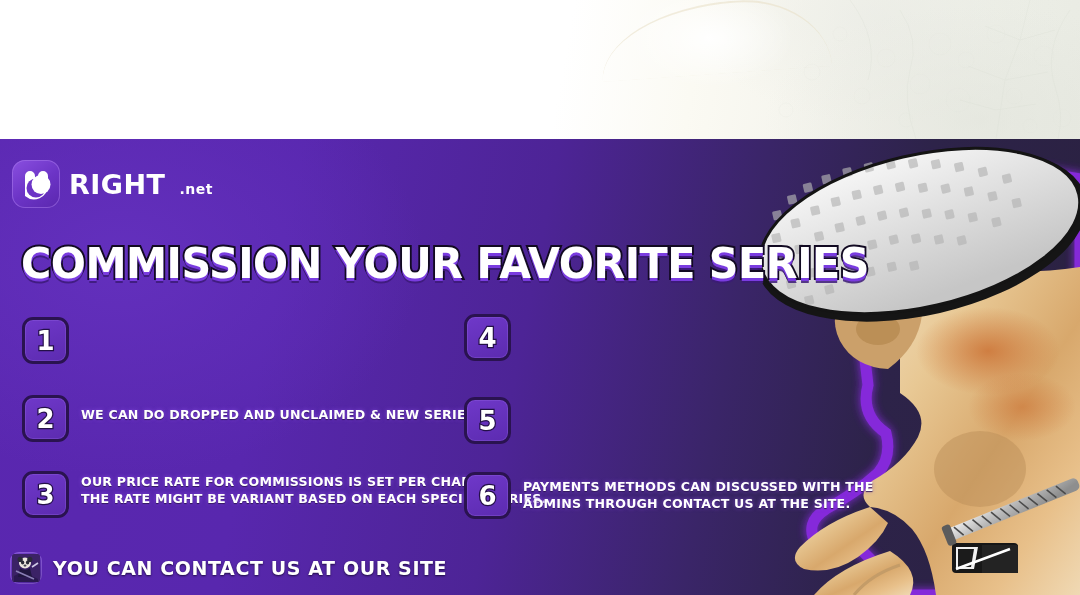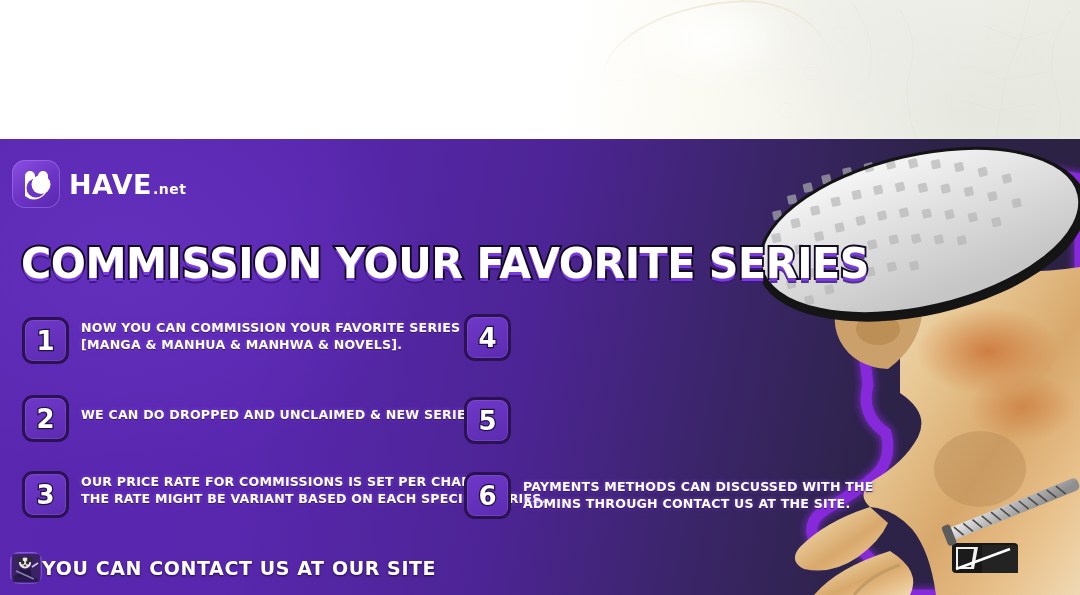--- a/index.html
+++ b/index.html
@@ -90,21 +90,21 @@
     letter-spacing: .5px;
     color: #ffffff;
     line-height: 1;
     display: flex;
     align-items: baseline;
   }
   .brand-tld {
     font-size: 14px;
     font-weight: bold;
     color: #ffffff;
-    margin-left: 1px;
+    margin-left: 14px;
   }
 
   
   .headline {
     position: absolute;
     left: 21px; top: 103px;
     font-family: "DejaVu Sans", sans-serif;
     font-weight: bold;
     font-size: 43px;
     line-height: 1;
@@ -169,20 +169,21 @@
   #item-2 .item-text, #item-5 .item-text { padding-top: 11px; }
   #item-4 .item-text { padding-top: 0px; font-size: 12.4px; line-height: 1.42; }
   #item-6 .item-text { padding-top: 6px; }
 
   
   .contact {
     position: absolute;
     left: 10px; top: 413px;
     display: flex;
     align-items: center;
+    gap: 11px;
   }
   .contact-avatar {
     width: 32px; height: 32px;
     border-radius: 9px;
     flex: none;
     background: linear-gradient(150deg, #7a47d0 0%, #5c2fae 60%, #4a2590 100%);
     box-shadow: 0 0 0 1px rgba(160,115,230,.5) inset;
     display: flex; align-items: center; justify-content: center;
     overflow: hidden;
   }
@@ -388,31 +389,29 @@
     <div class="brand">
       <div class="brand-logo">
         <svg width="34" height="34" viewBox="0 0 34 34">
           <path d="M6 9 a5 5 0 0 1 10 0 v9 a1.5 1.5 0 0 0 3 0 v-9 a5 5 0 0 1 10 0
                    v10 a14 14 0 0 1 -23 10 Z" fill="#ffffff"></path>
           <circle cx="17" cy="21" r="9.5" fill="#6c34c6"></circle>
           <circle cx="22" cy="17.5" r="9.5" fill="#ffffff"></circle>
         </svg>
       </div>
       <div class="brand-name">
-        <span>HAVE</span>
+        <span>RIGHT</span>
         <span class="brand-tld">.net</span>
       </div>
     </div>
 
     <div class="headline">COMMISSION YOUR FAVORITE SERIES</div>
 
     <div class="item" id="item-1">
       <div class="badge">1</div>
-      <div class="item-text">NOW YOU CAN COMMISSION YOUR FAVORITE SERIES
-[MANGA &amp; MANHUA &amp; MANHWA  &amp; NOVELS].</div>
     </div>
 
     <div class="item" id="item-2">
       <div class="badge">2</div>
       <div class="item-text">WE CAN DO DROPPED AND UNCLAIMED &amp; NEW SERIES.</div>
     </div>
 
     <div class="item" id="item-3">
       <div class="badge">3</div>
       <div class="item-text">OUR PRICE RATE FOR COMMISSIONS IS SET PER CHAPTER.

